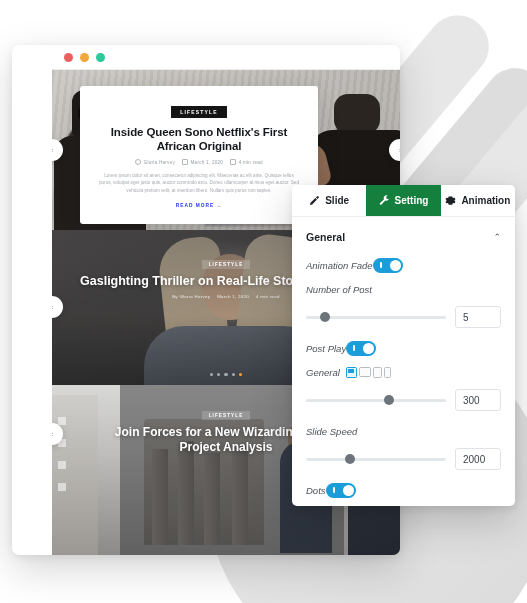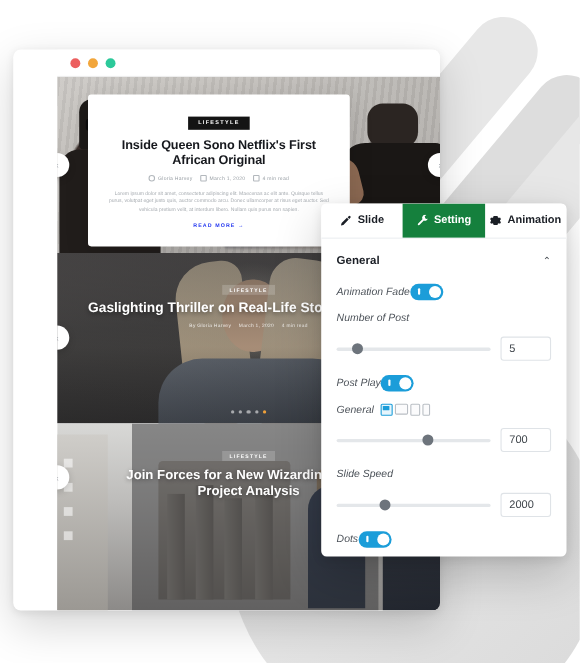--- a/index.html
+++ b/index.html
@@ -377,21 +377,21 @@
             <span class="dev d2"></span>
             <span class="dev d3"></span>
             <span class="dev d4"></span>
           </div>
         </div>
       </div>
       <div class="slider-row">
         <div class="track">
             <span class="handle" style="left:56%"></span>
           </div>
-        <div class="numbox">700</div>
+        <div class="numbox">300</div>
       </div>
     </div>
 
     <div class="row tall">
       <div class="row-top">
         <span class="lbl">Slide Speed</span>
       </div>
       <div class="slider-row">
         <div class="track">
             <span class="handle" style="left:28%"></span>

